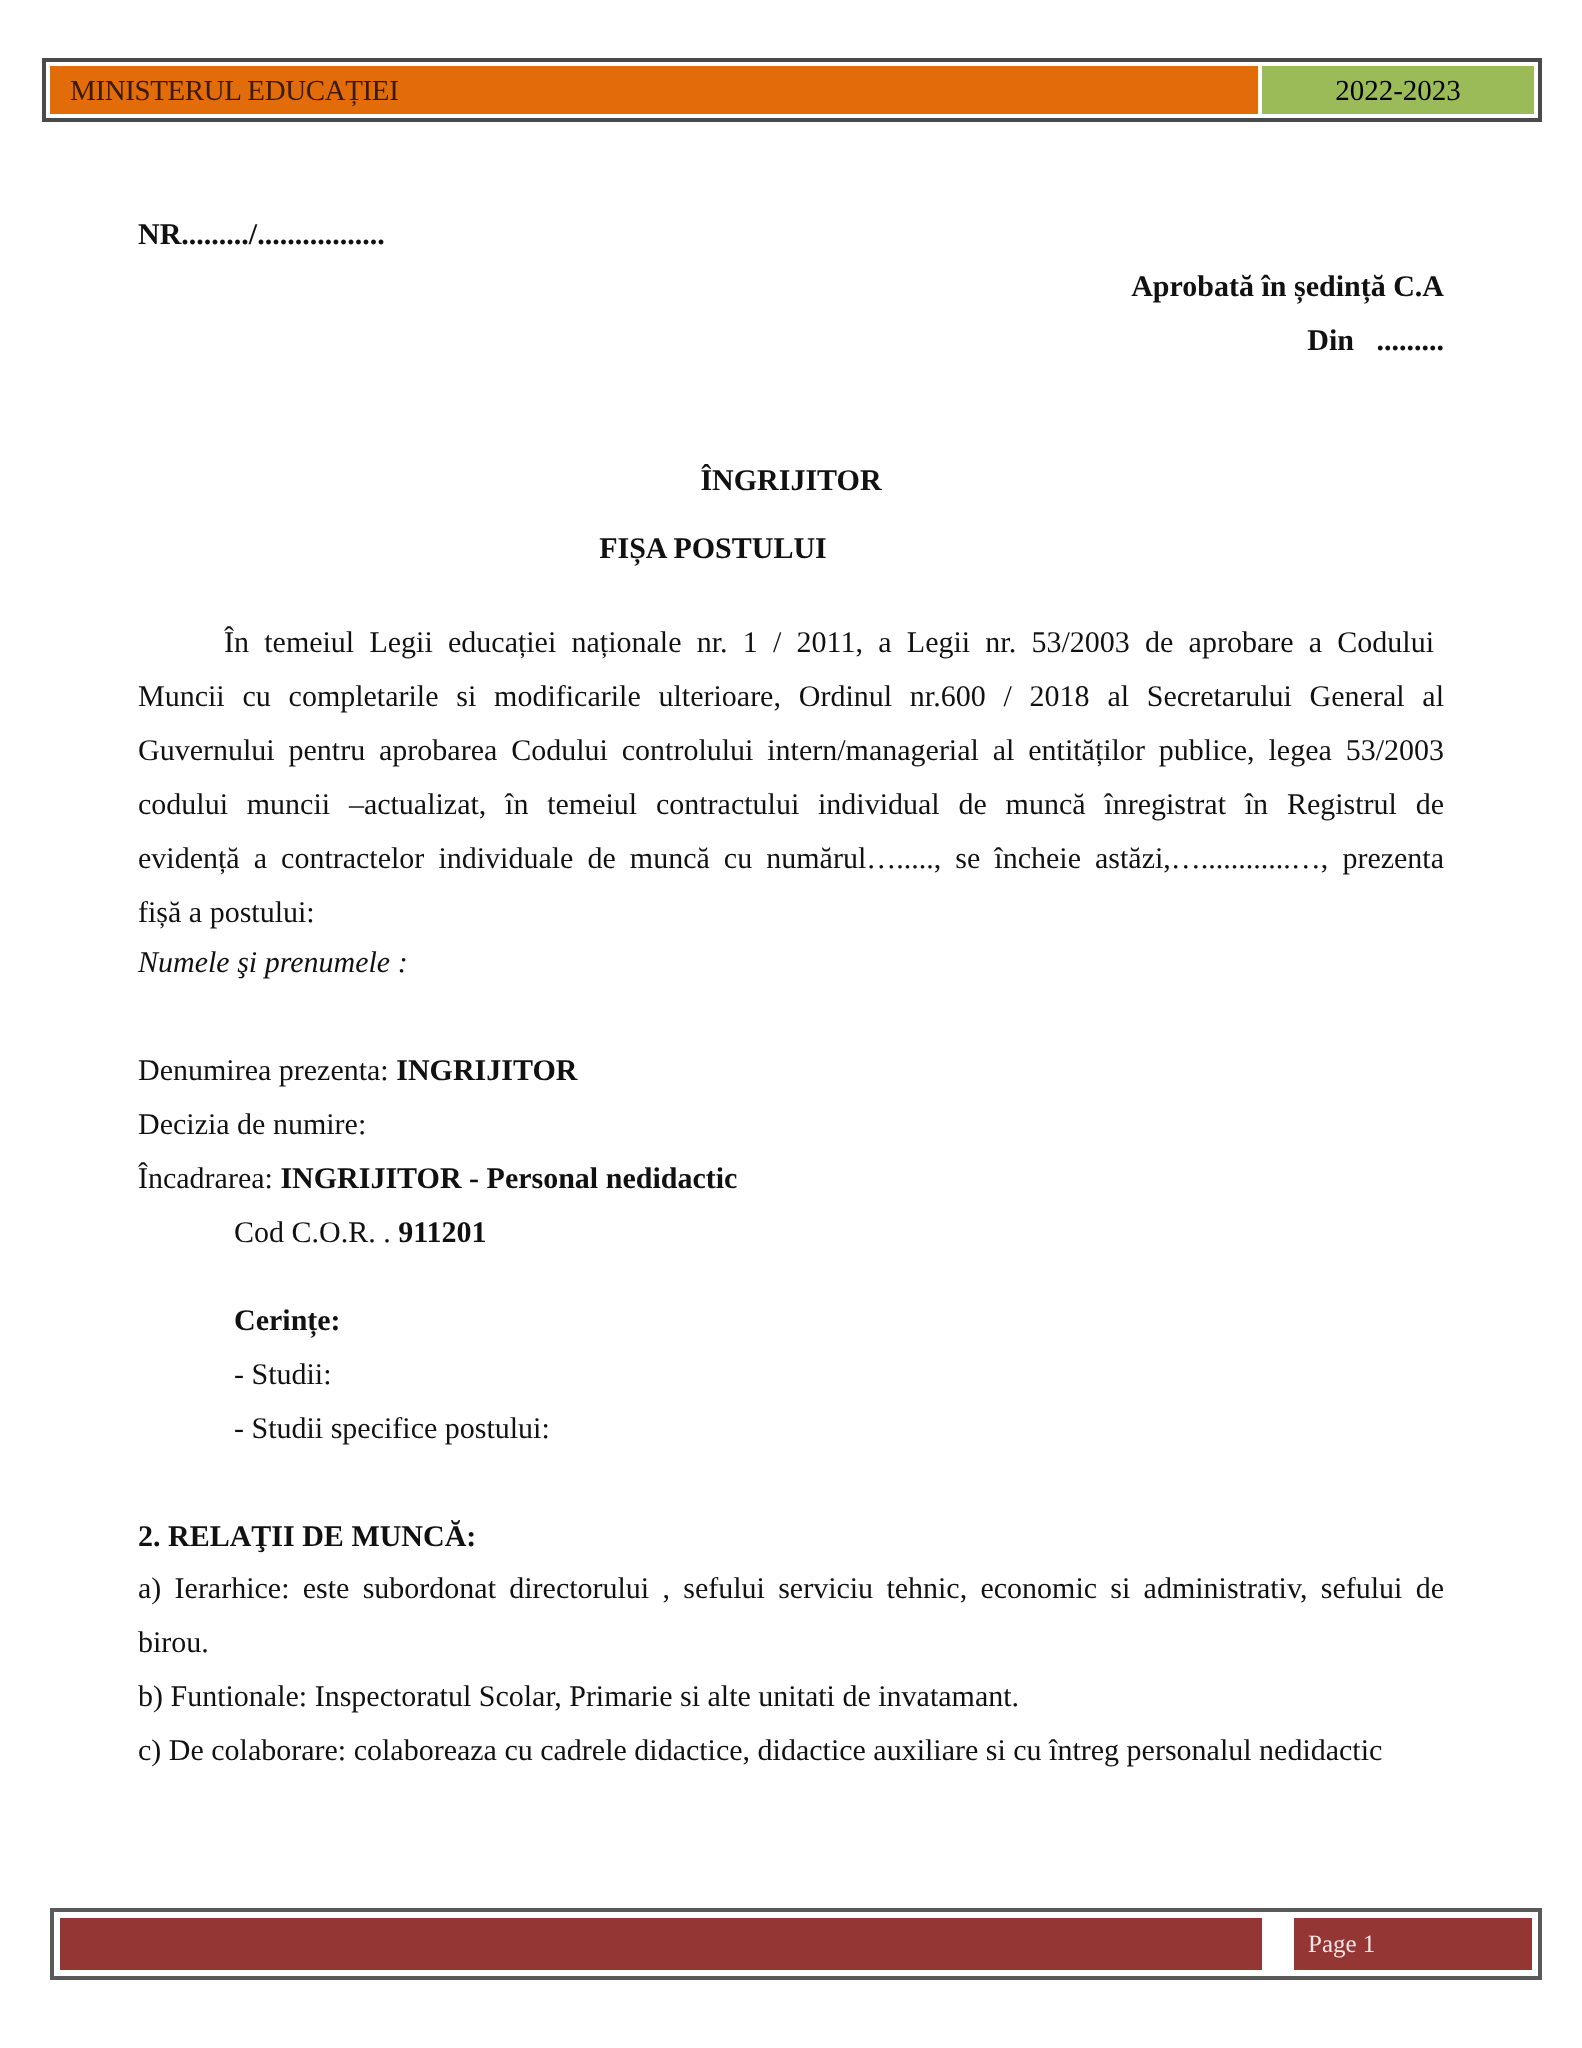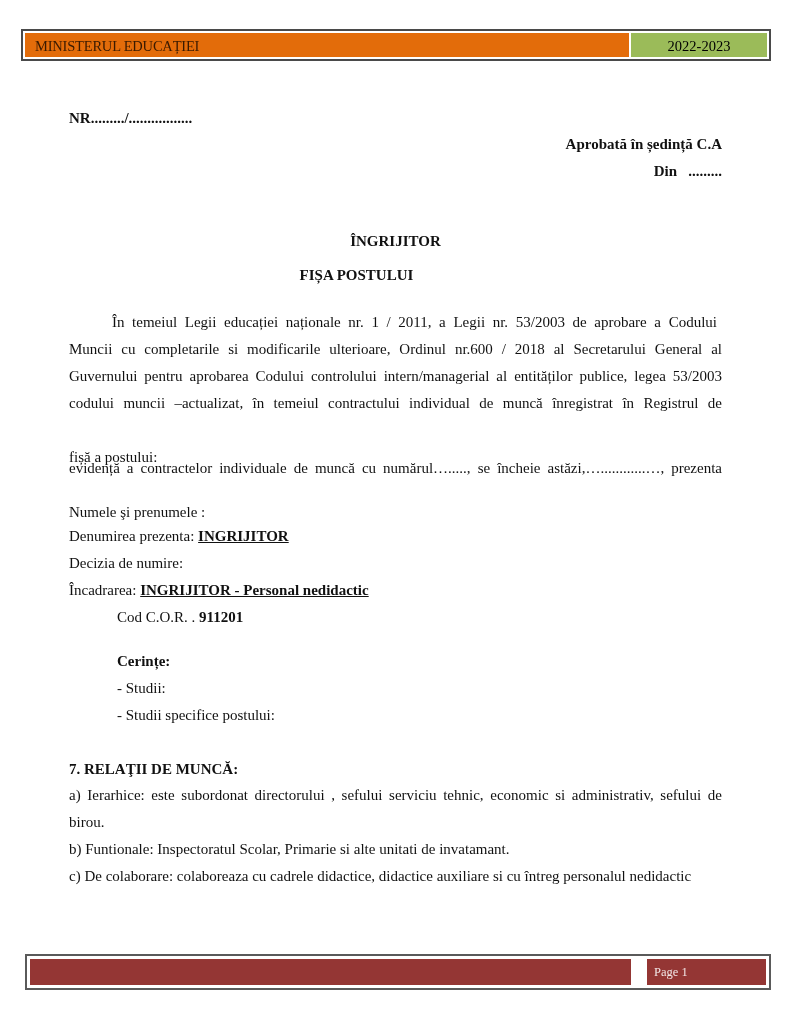--- a/index.html
+++ b/index.html
@@ -26,21 +26,21 @@
     border: 2px solid #5a5a5a; box-sizing: border-box; background: #fff;
     padding: 3px; display: flex; gap: 16px;
   }
   .ftr-left { flex: 0 0 601px; background: #943634; }
   .ftr-right {
     flex: 1; background: #943634; color: #f2e6e6;
     font-size: 12.5px; line-height: 26px; padding-left: 7px; box-sizing: border-box;
   }
   .t { position: absolute; font-size: 15px; line-height: 17px; white-space: nowrap; }
   .b { font-weight: bold; }
-  .u { text-decoration: underline; }
+  .u { }
   .right { text-align: right; }
   .center { text-align: center; }
   .just {
     position: absolute; left: 69px; width: 653px; font-size: 15px; line-height: 17px;
     text-align: justify; text-align-last: justify; white-space: nowrap;
   }
   .just.last { text-align-last: left; }
 </style>
 </head>
 <body>
@@ -54,40 +54,40 @@
 <div class="t b right" style="right:69px; top:136px;">Aprobată în ședință C.A</div>
 <div class="t b right" style="right:69px; top:163px; white-space:pre;">Din   .........</div>
 
 <div class="t b center" style="left:0; width:713px; top:231px;margin-top:36px;">FIȘA POSTULUI</div>
 <div class="t b center" style="left:0; width:791px; top:233px;">ÎNGRIJITOR</div>
 
 <div class="just" style="top:314px; left:112px; width:605px;">În temeiul Legii educației naționale nr. 1 / 2011, a Legii nr. 53/2003 de aprobare a Codului</div>
 <div class="just" style="top:341px;">Muncii cu completarile si modificarile ulterioare, Ordinul nr.600 / 2018 al Secretarului General al</div>
 <div class="just" style="top:368px;">Guvernului pentru aprobarea Codului controlului intern/managerial al entităților publice, legea 53/2003</div>
 <div class="just" style="top:395px;">codului muncii –actualizat, în temeiul contractului individual de muncă înregistrat în Registrul de</div>
-<div class="just" style="top:422px;margin-top:38px;">evidență a contractelor individuale de muncă cu numărul…....., se încheie astăzi,…............…, prezenta</div>
+<div class="just" style="top:422px;">evidență a contractelor individuale de muncă cu numărul…....., se încheie astăzi,…............…, prezenta</div>
 <div class="just last" style="top:449px;">fișă a postului:</div>
 
-<div class="t" style="left:69px; top:504px;">Numele şi prenumele :</div>
+<div class="t" style="left:69px; top:474px;font-style:italic;">Numele şi prenumele :</div>
 <div class="t" style="left:69px; top:528px;">
   <span style="white-space:pre;">Denumirea prezenta: </span><span class="b u">INGRIJITOR</span>
 </div>
 <div class="t" style="left:69px; top:555px;">Decizia de numire:</div>
 <div class="t" style="left:69px; top:582px;">
   <span style="white-space:pre;">Încadrarea: </span><span class="b u">INGRIJITOR - Personal nedidactic</span>
 </div>
 <div class="t" style="left:117px; top:609px;">
   <span style="white-space:pre;">Cod C.O.R. . </span><span class="b">911201</span>
 </div>
 
 <div class="t b" style="left:117px; top:653px;">Cerințe:</div>
 <div class="t" style="left:117px; top:680px;">- Studii:</div>
 <div class="t" style="left:117px; top:707px;text-align:center;">- Studii specifice postului:</div>
 
-<div class="t b" style="left:69px; top:761px;">7. RELAŢII DE MUNCĂ:</div>
+<div class="t b" style="left:69px; top:761px;">2. RELAŢII DE MUNCĂ:</div>
 <div class="just" style="top:787px;">a) Ierarhice: este subordonat directorului , sefului serviciu tehnic, economic si administrativ, sefului de</div>
 <div class="t" style="left:69px; top:814px;">birou.</div>
 <div class="t" style="left:69px; top:841px;">b) Funtionale: Inspectoratul Scolar, Primarie si alte unitati de invatamant.</div>
 <div class="t" style="left:69px; top:868px;">c) De colaborare: colaboreaza cu cadrele didactice, didactice auxiliare si cu întreg personalul nedidactic</div>
 
 <div class="ftr">
   <div class="ftr-left"></div>
   <div class="ftr-right">Page 1</div>
 </div>
 

